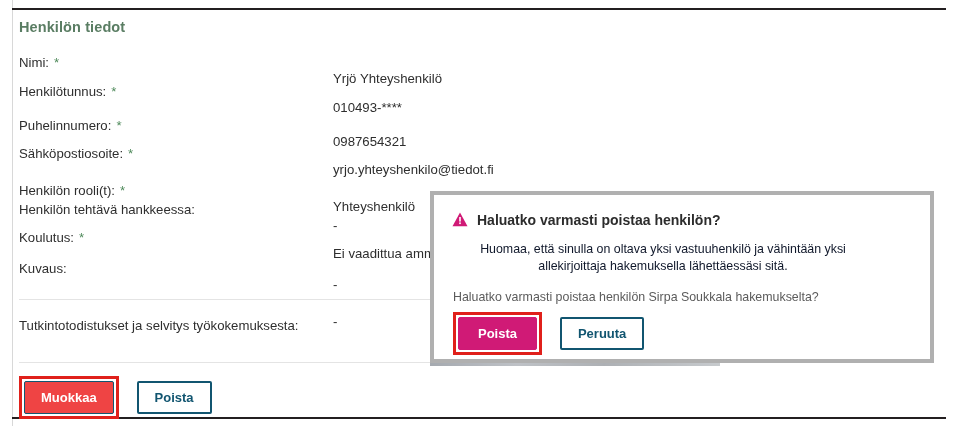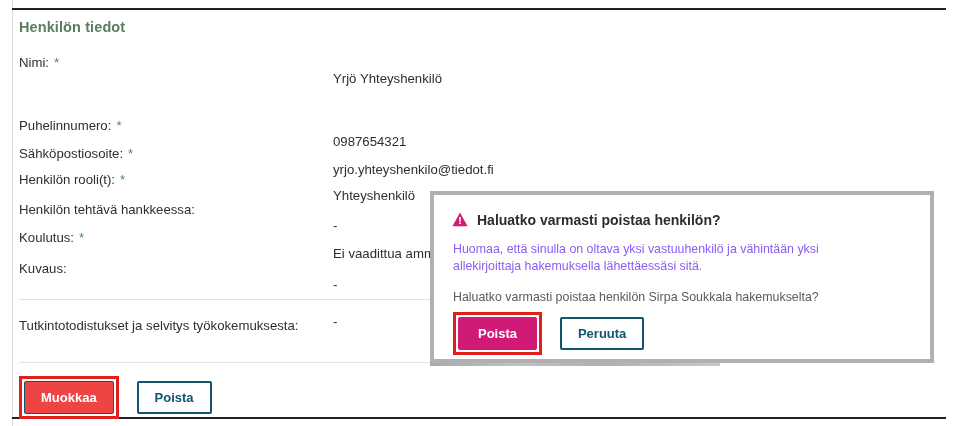--- a/index.html
+++ b/index.html
@@ -205,21 +205,22 @@
     font-weight: bold;
     color: #2c2c2c;
   }
   #dialog-note {
     position: absolute;
     left: 19px;
     top: 46px;
     width: 420px;
     font-size: 12.4px;
     line-height: 17px;
-    color: #8b5cf6;
+    color: #0f172a;
+    text-align: center;
   }
   #dialog-question {
     position: absolute;
     left: 19px;
     top: 95px;
     font-size: 12.4px;
     color: #5b5b5b;
   }
   #dialog-actions {
     position: absolute;
@@ -250,32 +251,36 @@
   <div class="rule-top"></div>
   <div class="rule-bottom"></div>
 
   <div id="section-heading">Henkilön tiedot</div>
 
   <div class="field-row" style="top:55px;">
     <span class="field-label"><span>Nimi:</span><span class="req-star">*</span></span>
     <span class="field-value">Yrjö Yhteyshenkilö</span>
   </div>
 
+  <div class="field-row" style="top:84px;">
+    <span class="field-label"><span>Henkilötunnus:</span><span class="req-star">*</span></span>
+    <span class="field-value">010493-****</span>
+  </div>
 
   <div class="field-row" style="top:118px;">
     <span class="field-label"><span>Puhelinnumero:</span><span class="req-star">*</span></span>
     <span class="field-value">0987654321</span>
   </div>
 
   <div class="field-row" style="top:146px;">
     <span class="field-label"><span>Sähköpostiosoite:</span><span class="req-star">*</span></span>
     <span class="field-value">yrjo.yhteyshenkilo@tiedot.fi</span>
   </div>
 
-  <div class="field-row" style="top:172px;">
+  <div class="field-row" style="top:183px;">
     <span class="field-label"><span>Henkilön rooli(t):</span><span class="req-star">*</span></span>
     <span class="field-value">Yhteyshenkilö</span>
   </div>
 
   <div class="field-row" style="top:202px;">
     <span class="field-label">Henkilön tehtävä hankkeessa:</span>
     <span class="field-value">-</span>
   </div>
 
   <div class="field-row" style="top:230px;">

